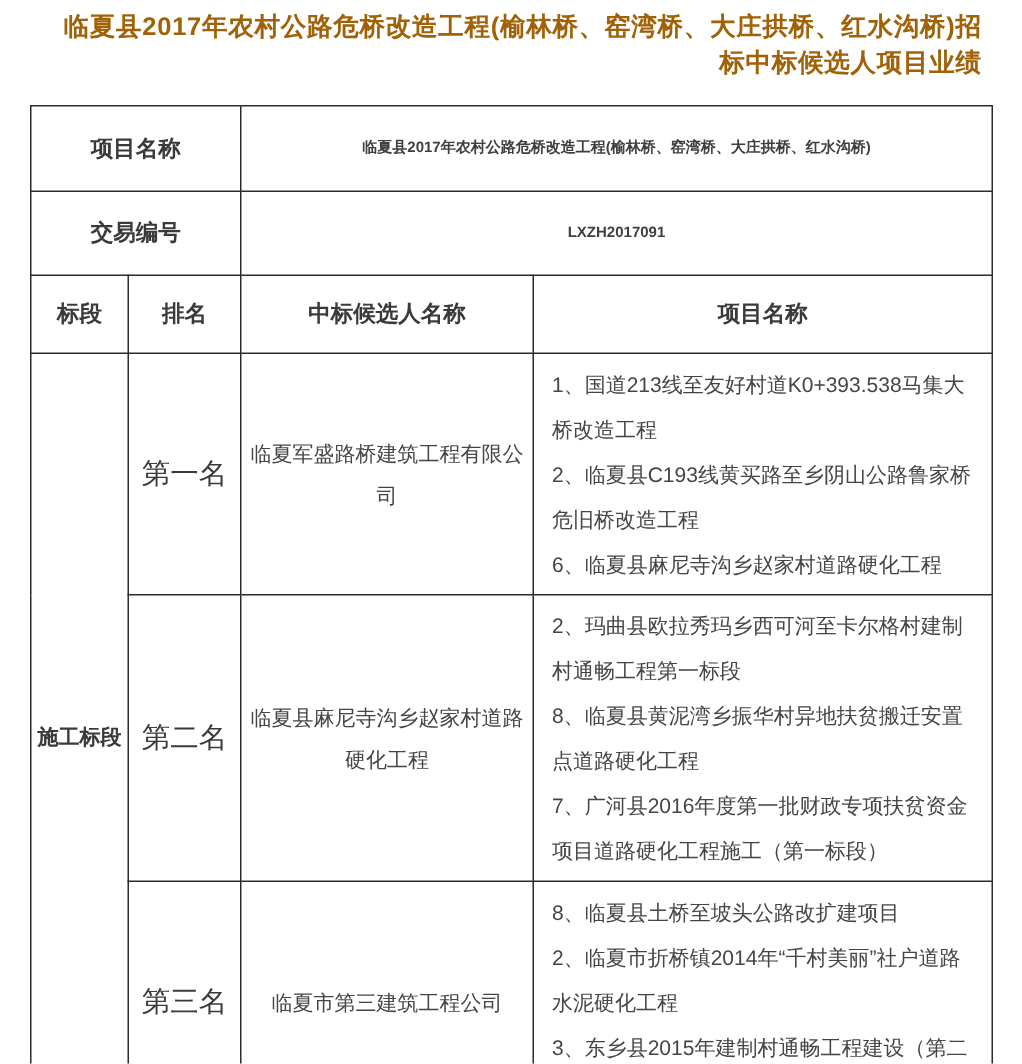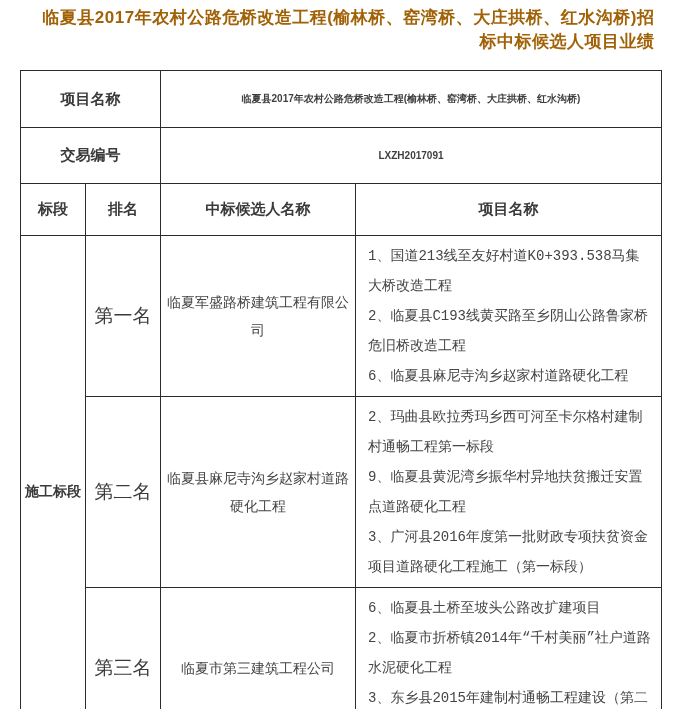--- a/index.html
+++ b/index.html
@@ -77,21 +77,20 @@
     padding: 0 0;
   }
   .ach-cell {
     padding: 5px 8px 5px 12px;
     font-size: 14px;
     color: #454545;
   }
   .ach-item {
     line-height: 30px;
     text-align: left;
-    font-family: Liberation Mono, monospace;
   }
 </style>
 </head>
 <body>
 
 <div class="page">
 
   <div class="doc-title">临夏县2017年农村公路危桥改造工程(榆林桥、窑湾桥、大庄拱桥、红水沟桥)招标中标候选人项目业绩</div>
 
   <table class="project-table">
@@ -129,30 +128,30 @@
         <div class="ach-item">2、临夏县C193线黄买路至乡阴山公路鲁家桥危旧桥改造工程</div>
         <div class="ach-item">6、临夏县麻尼寺沟乡赵家村道路硬化工程</div>
       </td>
     </tr>
 
     <tr class="row-r2">
       <td class="rank-cell">第二名</td>
       <td class="cand-cell">临夏县麻尼寺沟乡赵家村道路硬化工程</td>
       <td class="ach-cell">
         <div class="ach-item">2、玛曲县欧拉秀玛乡西可河至卡尔格村建制村通畅工程第一标段</div>
-        <div class="ach-item">9、临夏县黄泥湾乡振华村异地扶贫搬迁安置点道路硬化工程</div>
-        <div class="ach-item">3、广河县2016年度第一批财政专项扶贫资金项目道路硬化工程施工（第一标段）</div>
+        <div class="ach-item">8、临夏县黄泥湾乡振华村异地扶贫搬迁安置点道路硬化工程</div>
+        <div class="ach-item">7、广河县2016年度第一批财政专项扶贫资金项目道路硬化工程施工（第一标段）</div>
       </td>
     </tr>
 
     <tr class="row-r3">
       <td class="rank-cell">第三名</td>
       <td class="cand-cell">临夏市第三建筑工程公司</td>
       <td class="ach-cell">
-        <div class="ach-item">6、临夏县土桥至坡头公路改扩建项目</div>
+        <div class="ach-item">8、临夏县土桥至坡头公路改扩建项目</div>
         <div class="ach-item">2、临夏市折桥镇2014年“千村美丽”社户道路水泥硬化工程</div>
         <div class="ach-item">3、东乡县2015年建制村通畅工程建设（第二批）董家岭至河沿公路改建工程</div>
       </td>
     </tr>
 
   </tbody>
     </table>
 </div>
 
 </body></html>

